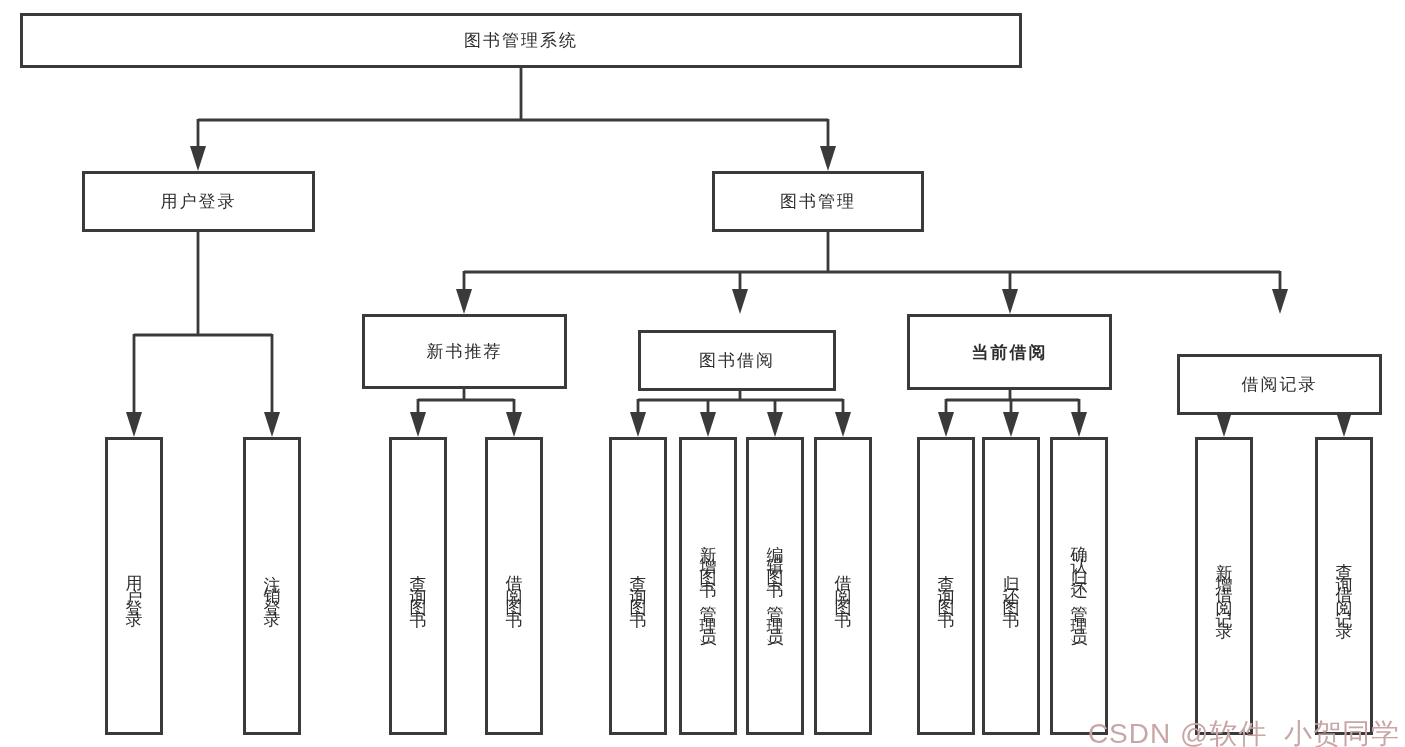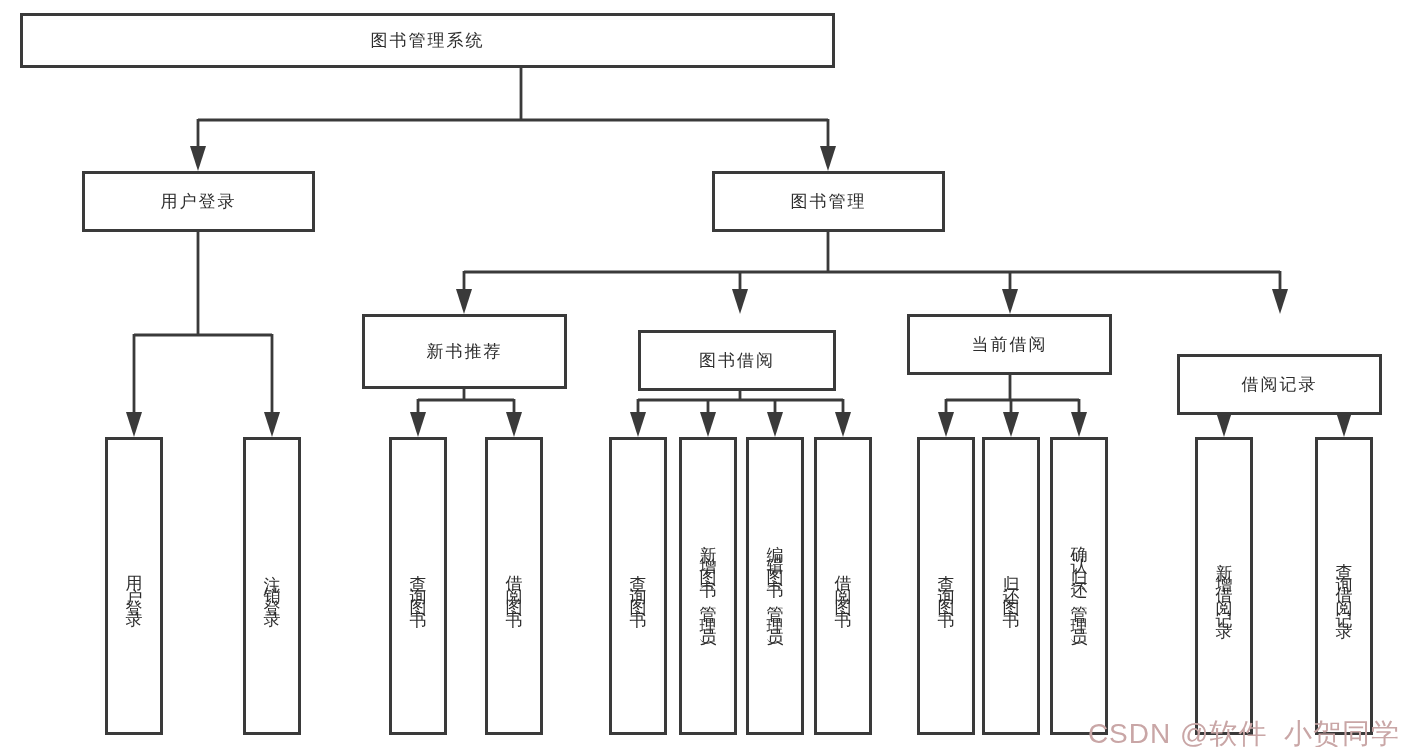--- a/index.html
+++ b/index.html
@@ -115,28 +115,28 @@
     <polygon points="1071,412 1087,412 1079,437"></polygon>
 
     <line x1="1280" y1="375" x2="1280" y2="401"></line>
     <line x1="1224" y1="400" x2="1344" y2="400"></line>
     <line x1="1224" y1="399" x2="1224" y2="414"></line>
     <polygon points="1216,412 1232,412 1224,437"></polygon>
     <line x1="1344" y1="399" x2="1344" y2="414"></line>
     <polygon points="1336,412 1352,412 1344,437"></polygon>
   </svg>
 
-  <div class="node h" style="left:20px;top:13px;width:815px;height:55px;">图书管理系统</div>
+  <div class="node h" style="left:20px;top:13px;width:1002px;height:55px;">图书管理系统</div>
 
   <div class="node h" style="left:82px;top:171px;width:233px;height:61px;">用户登录</div>
-  <div class="node h" style="left:712px;top:171px;width:233px;height:61px;">图书管理</div>
+  <div class="node h" style="left:712px;top:171px;width:212px;height:61px;">图书管理</div>
 
   <div class="node h" style="left:362px;top:314px;width:205px;height:75px;">新书推荐</div>
   <div class="node h" style="left:638px;top:330px;width:198px;height:61px;">图书借阅</div>
-  <div class="node h" style="left:907px;top:314px;width:205px;height:61px;">当前借阅</div>
+  <div class="node h" style="left:907px;top:314px;width:205px;height:76px;font-weight:bold;">当前借阅</div>
   <div class="node h" style="left:1177px;top:314px;width:205px;height:61px;margin-top:40px;">借阅记录</div>
 
   <div class="node leaf" style="left:105px;">
     <span>用户登录</span>
   </div>
   <div class="node leaf" style="left:243px;">
     <span>注销登录</span>
   </div>
 
   <div class="node leaf" style="left:389px;">

